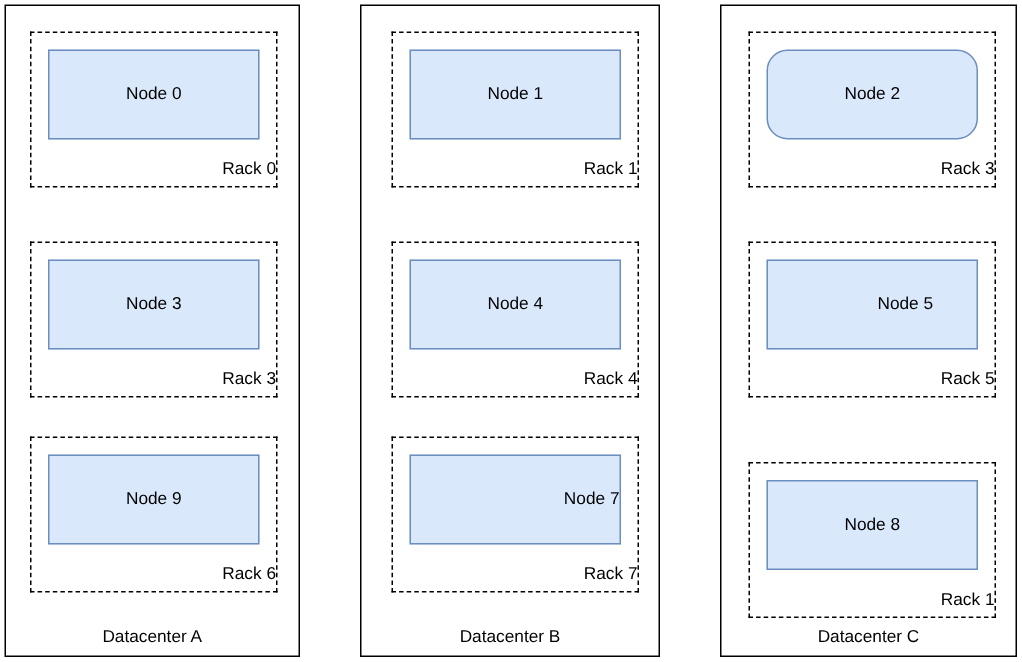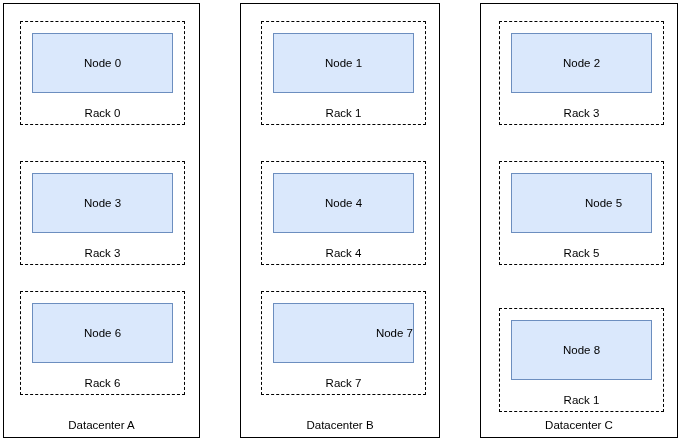--- a/index.html
+++ b/index.html
@@ -47,21 +47,21 @@
     position: absolute;
     box-sizing: border-box;
     border: 1.6px dashed #000000;
     background: transparent;
   }
   .rack-label {
     position: absolute;
     left: 0;
     right: 0;
     bottom: 4px;
-    text-align: center;
+    text-align: right;
     font-size: 11.5px;
     line-height: 14px;
     color: #000000;
     white-space: nowrap;
   }
 
   
   .node {
     position: absolute;
     box-sizing: border-box;
@@ -91,21 +91,21 @@
         <div class="rack-label">Rack 0</div>
       </div>
       <div class="rack" style="left: 16px; top: 157px; width: 165px; height: 104px;">
         <div class="node" style="left: 11px; top: 11px; width: 141px; height: 60px;">
           <span class="node-label">Node 3</span>
         </div>
         <div class="rack-label">Rack 3</div>
       </div>
       <div class="rack" style="left: 16px; top: 287px; width: 165px; height: 104px;">
         <div class="node" style="left: 11px; top: 11px; width: 141px; height: 60px;">
-          <span class="node-label">Node 6</span>
+          <span class="node-label">Node 9</span>
         </div>
         <div class="rack-label">Rack 6</div>
       </div>
       <div class="datacenter-label">Datacenter A</div>
     </div>
     <div class="datacenter" style="left: 240px; top: 3px; width: 200px; height: 435px;">
       <div class="rack" style="left: 20px; top: 17px; width: 165px; height: 104px;">
         <div class="node" style="left: 11px; top: 11px; width: 141px; height: 60px;">
           <span class="node-label">Node 1</span>
         </div>
@@ -120,21 +120,21 @@
       <div class="rack" style="left: 20px; top: 287px; width: 165px; height: 104px;">
         <div class="node" style="left: 11px; top: 11px; width: 141px; height: 60px; justify-content: flex-end;">
           <span class="node-label">Node 7</span>
         </div>
         <div class="rack-label">Rack 7</div>
       </div>
       <div class="datacenter-label">Datacenter B</div>
     </div>
     <div class="datacenter" style="left: 480px; top: 3px; width: 198px; height: 435px;">
       <div class="rack" style="left: 18px; top: 17px; width: 165px; height: 104px;">
-        <div class="node" style="left: 11px; top: 11px; width: 141px; height: 60px;">
+        <div class="node" style="left: 11px; top: 11px; width: 141px; height: 60px; border-radius: 14px;">
           <span class="node-label">Node 2</span>
         </div>
         <div class="rack-label">Rack 3</div>
       </div>
       <div class="rack" style="left: 18px; top: 157px; width: 165px; height: 104px;">
         <div class="node" style="left: 11px; top: 11px; width: 141px; height: 60px; padding-left: 44px;">
           <span class="node-label">Node 5</span>
         </div>
         <div class="rack-label">Rack 5</div>
       </div>

